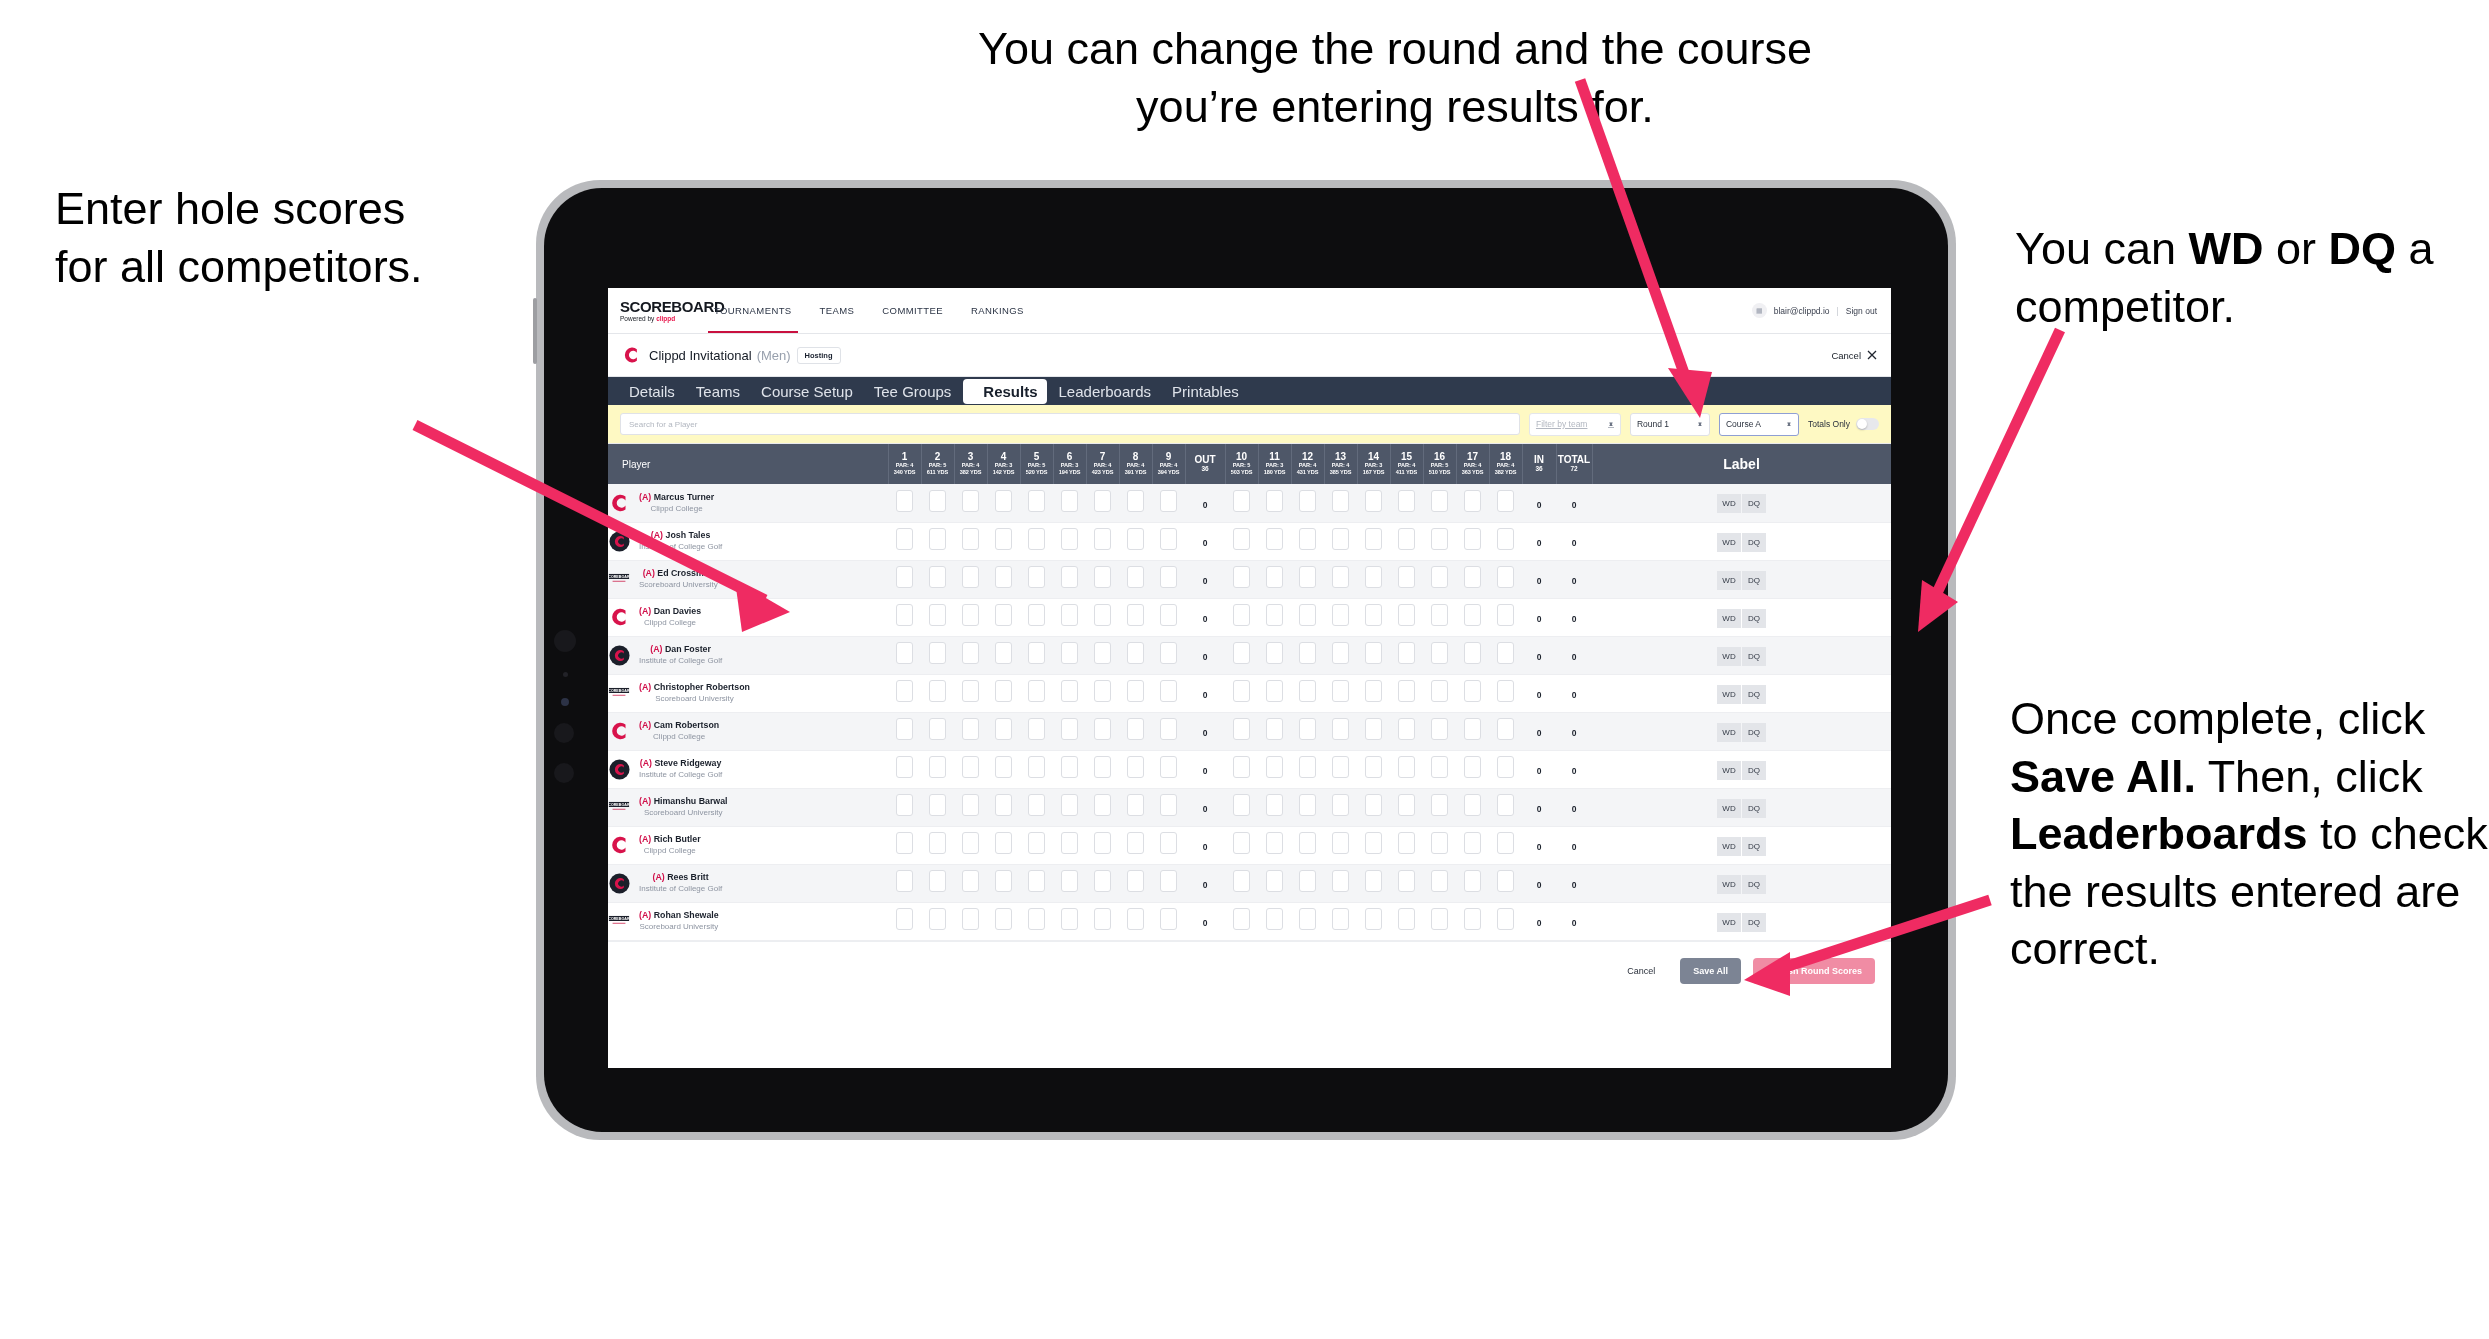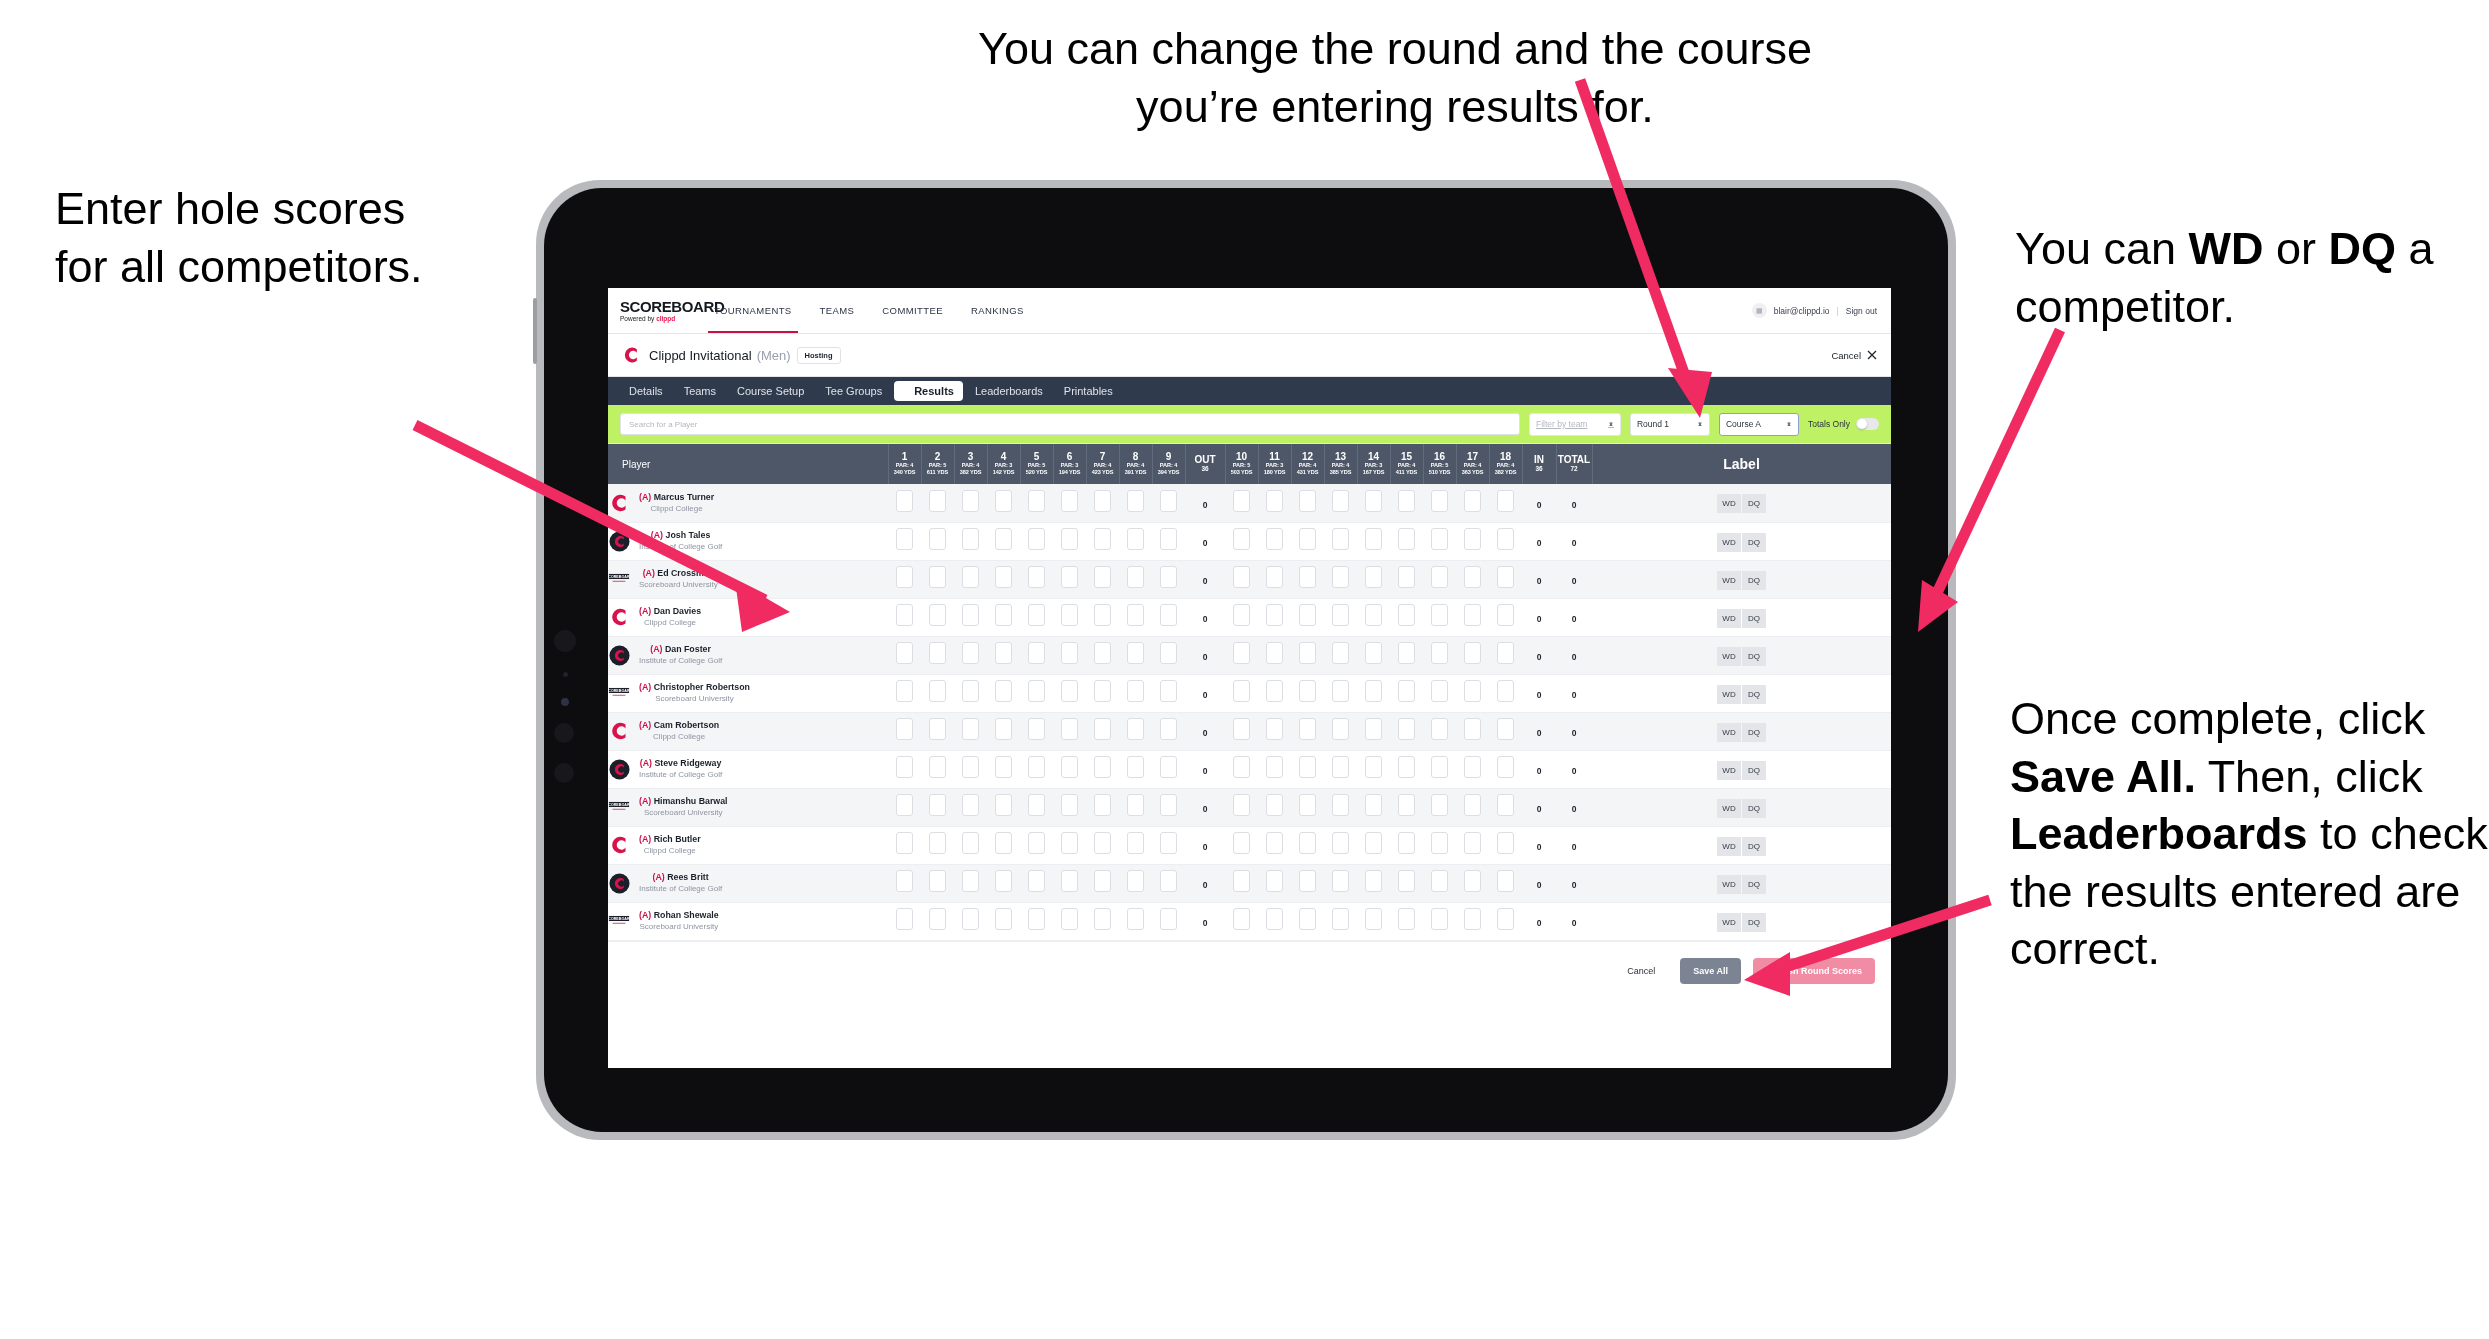--- a/index.html
+++ b/index.html
@@ -68,25 +68,25 @@
   #tourlogo{width:18px;height:20px;margin-right:9px;flex:0 0 auto;}
   #tourname{font-size:13px;color:#141a24;font-weight:400;}
   #tourgender{font-size:13px;color:#98a0ad;margin-left:5px;}
   #hostbadge{margin-left:6px;border:1px solid #dfe2e7;border-radius:3px;
              padding:3px 7px;font-size:7.5px;font-weight:700;color:#1b2230;}
   #cancelx{margin-left:auto;display:flex;align-items:center;gap:6px;
            font-size:9.5px;color:#20262f;}
 
   
   #subtabs{height:28px;background:#2f3a4d;display:flex;align-items:center;padding:0 12px;gap:3px;}
-  .subtab{font-size:11px;color:#dfe3ea;padding:4px 9px;border-radius:4px;}
+  .subtab{font-size:15px;color:#dfe3ea;padding:4px 9px;border-radius:4px;}
   .subtab.active{background:#fff;color:#18202c;font-weight:600;padding-left:20px;}
 
   
-  #filterbar{height:38px;background:#bef264;display:flex;align-items:center;
+  #filterbar{height:38px;background:#fef9c3;display:flex;align-items:center;
              padding:0 12px;gap:9px;border-bottom:1px solid #e9eaee;}
   #searchinput{flex:1 1 auto;height:20px;background:#fff;border:1px solid #e0e2e7;
              border-radius:3px;display:flex;align-items:center;padding:0 8px;
              font-size:8px;color:#b2b7c0;}
   .selbox{height:21px;border:1px solid #dfe1e6;border-radius:3px;background:#fff;
           display:flex;align-items:center;justify-content:space-between;
           padding:0 6px;font-size:8.5px;color:#2a313d;gap:8px;}
   .selbox.ph{color:#b2b7c0;border-color:#e4e6ea;text-decoration:underline;}
   .selbox.hl{border-color:#8f9fd4;}
   .spin{display:flex;flex-direction:column;line-height:0;color:#6d7585;font-size:6px;}

